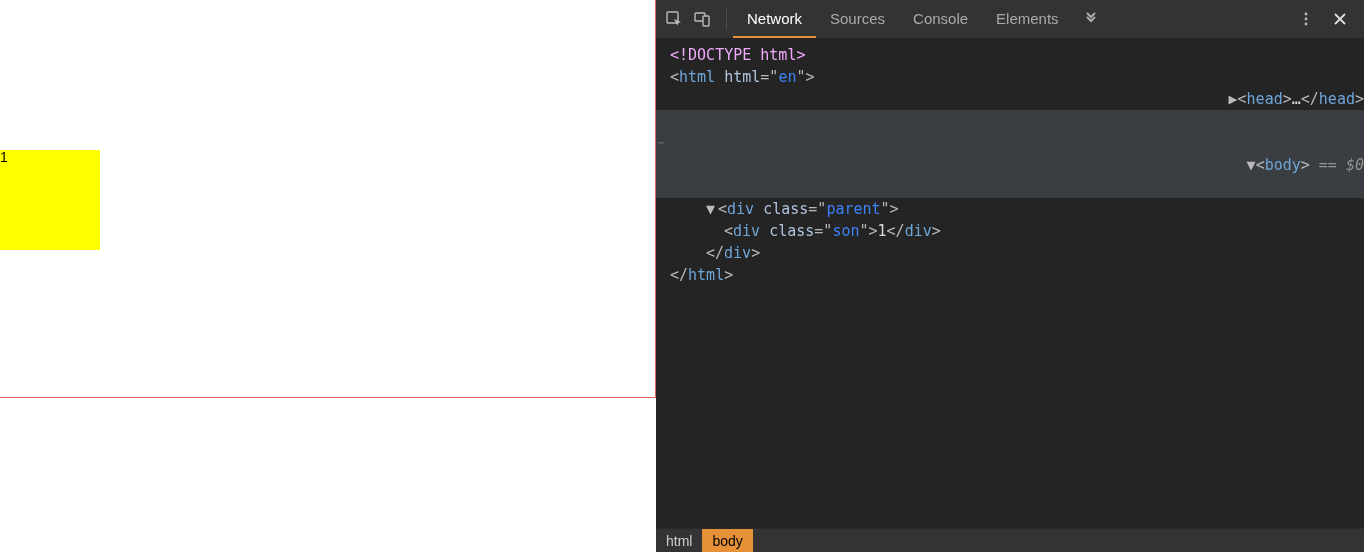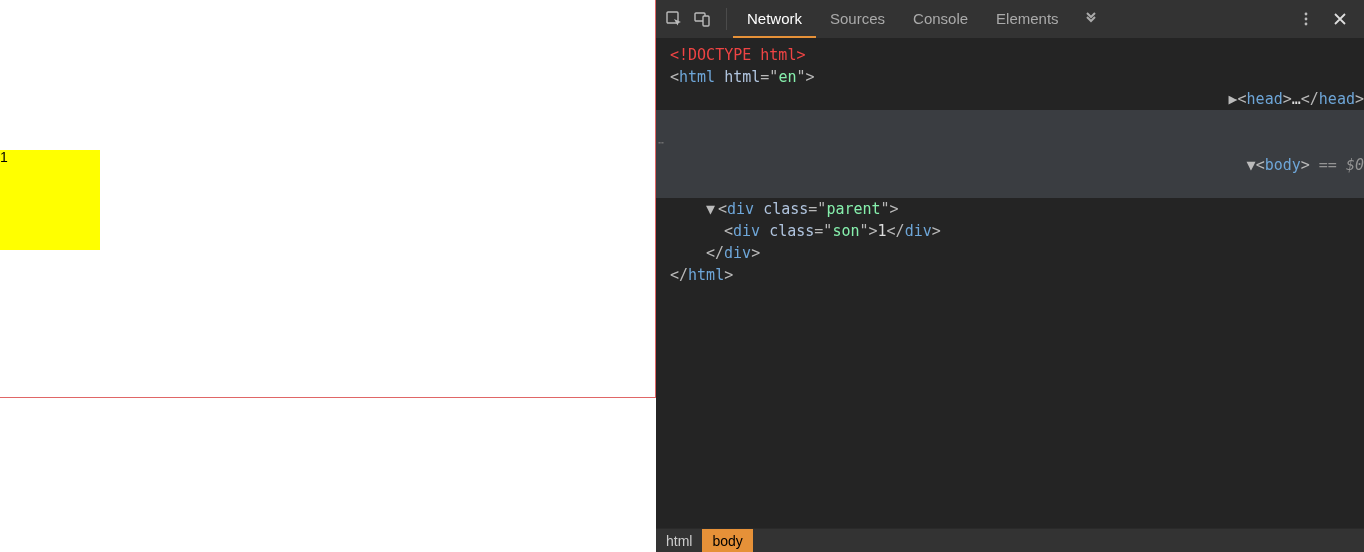--- a/index.html
+++ b/index.html
@@ -141,23 +141,23 @@
   .selected-row {
     background: #3a3d41;
     margin-left: -14px;
     padding-left: 14px;
   }
 
   
   .punct { color: #b9b9b9; }
   .tagname { color: #6ea6d8; }
   .attrname { color: #b0c4de; }
-  .attrval { color: #86efac; }
+  .attrval { color: #3b82f6; }
   .txt { color: #ddd; }
-  .doctype { color: #ef4444; }
+  .doctype { color: #f0abfc; }
   .eq0 { color: #949494; font-style: italic; }
 
   
   .breadcrumb {
     height: 24px;
     background: #333333;
     display: flex;
     align-items: stretch;
     font-family: "Segoe UI", Arial, sans-serif;
     font-size: 14px;

